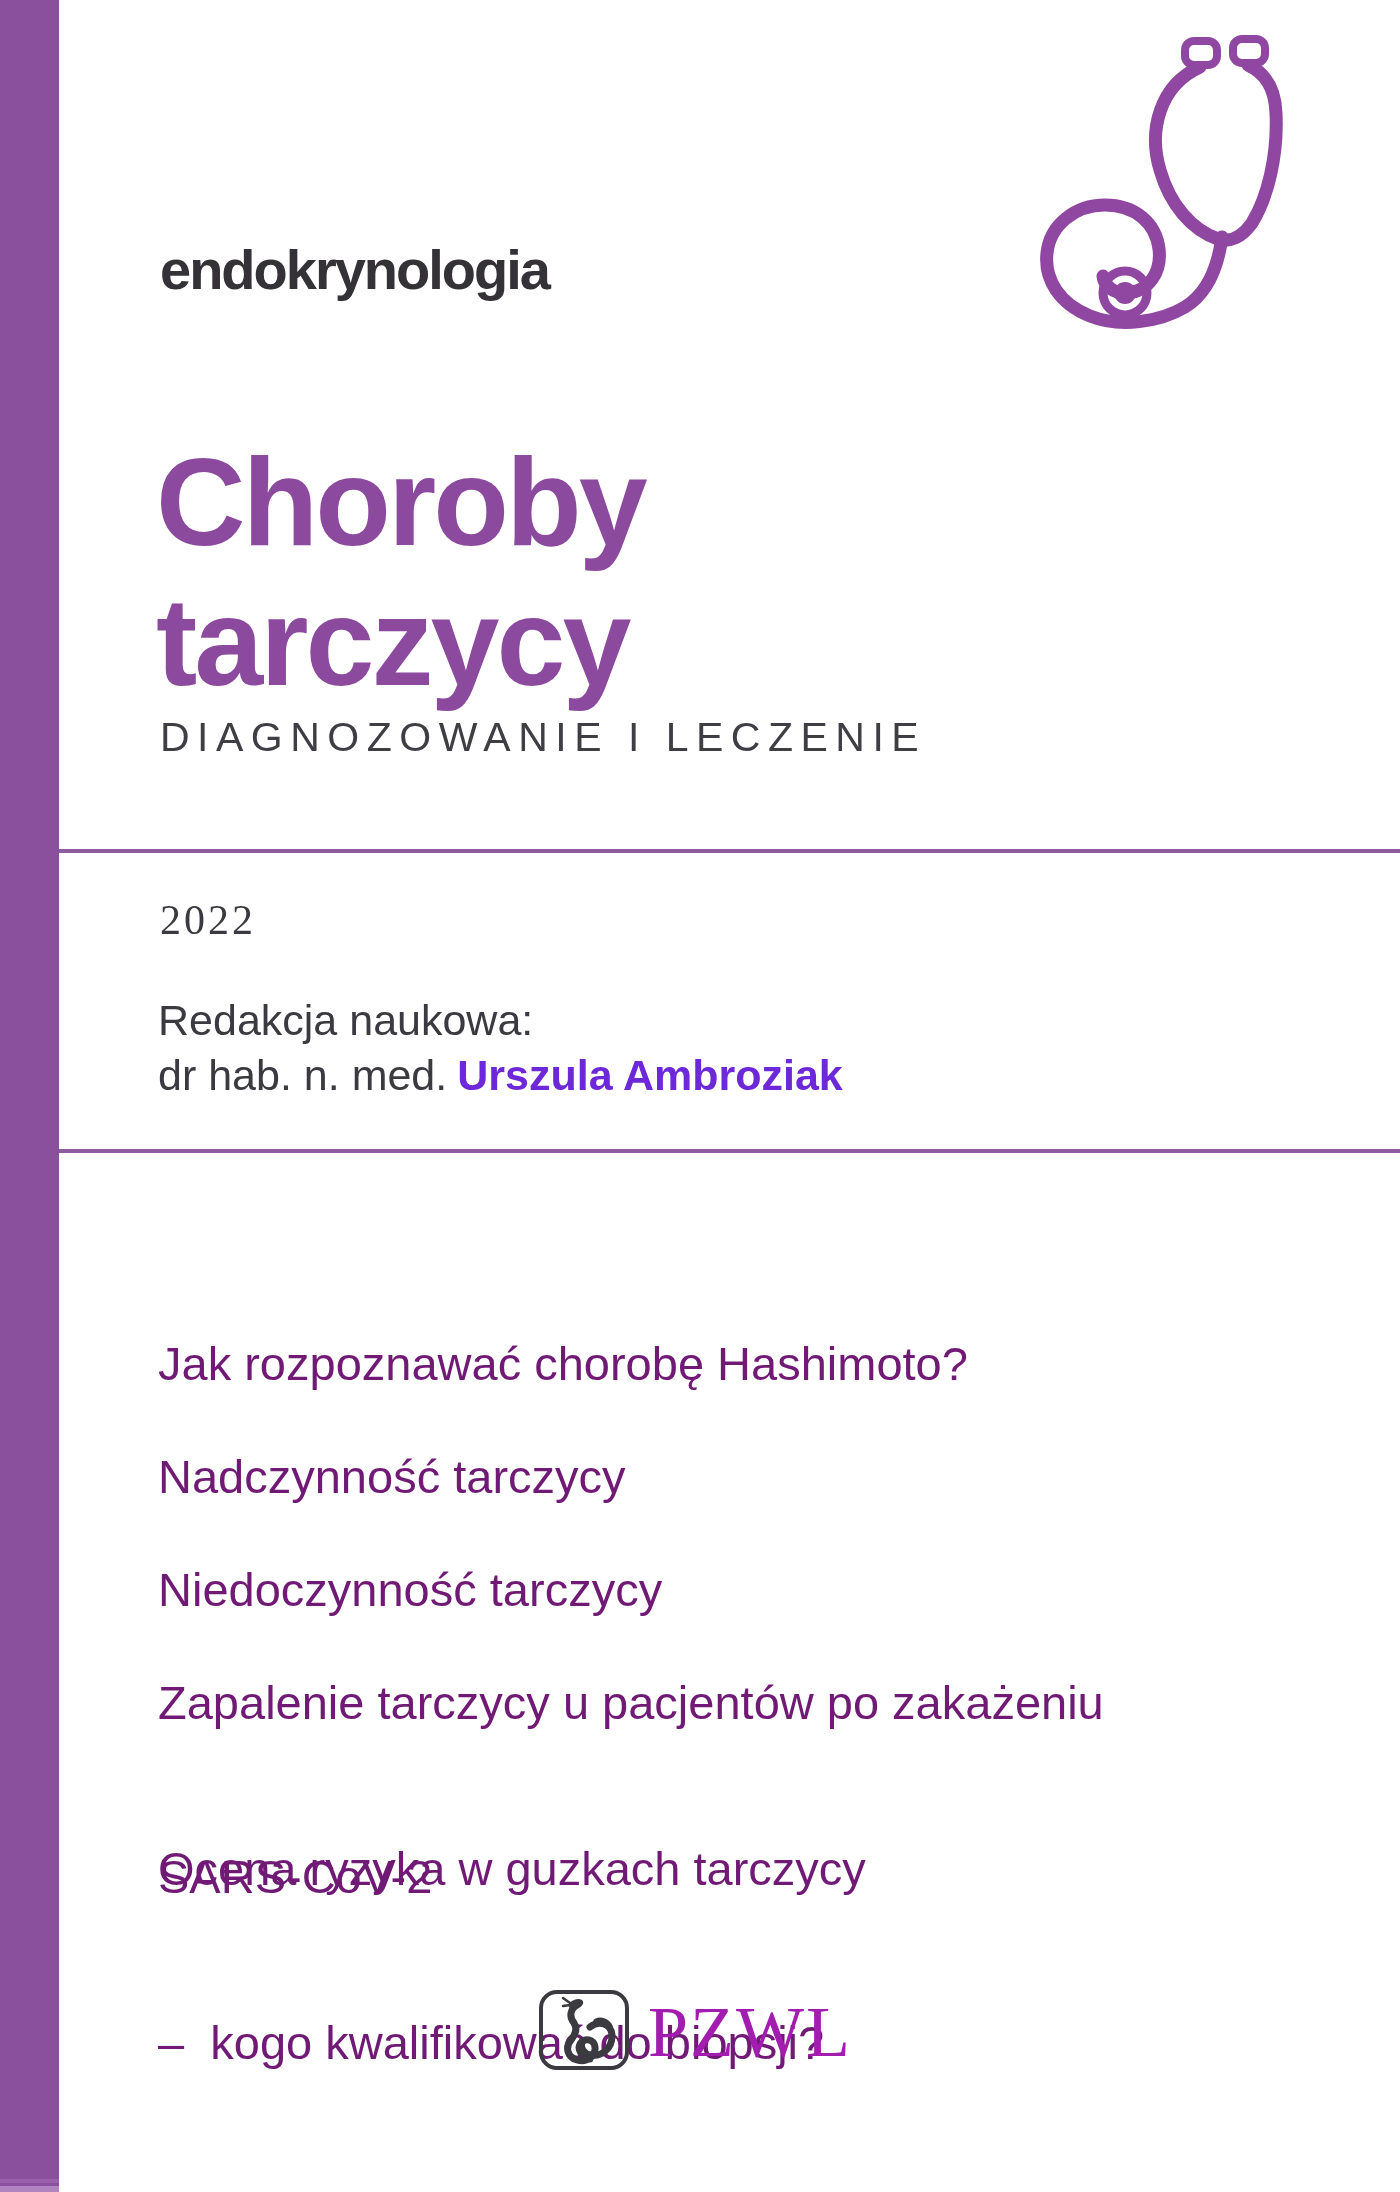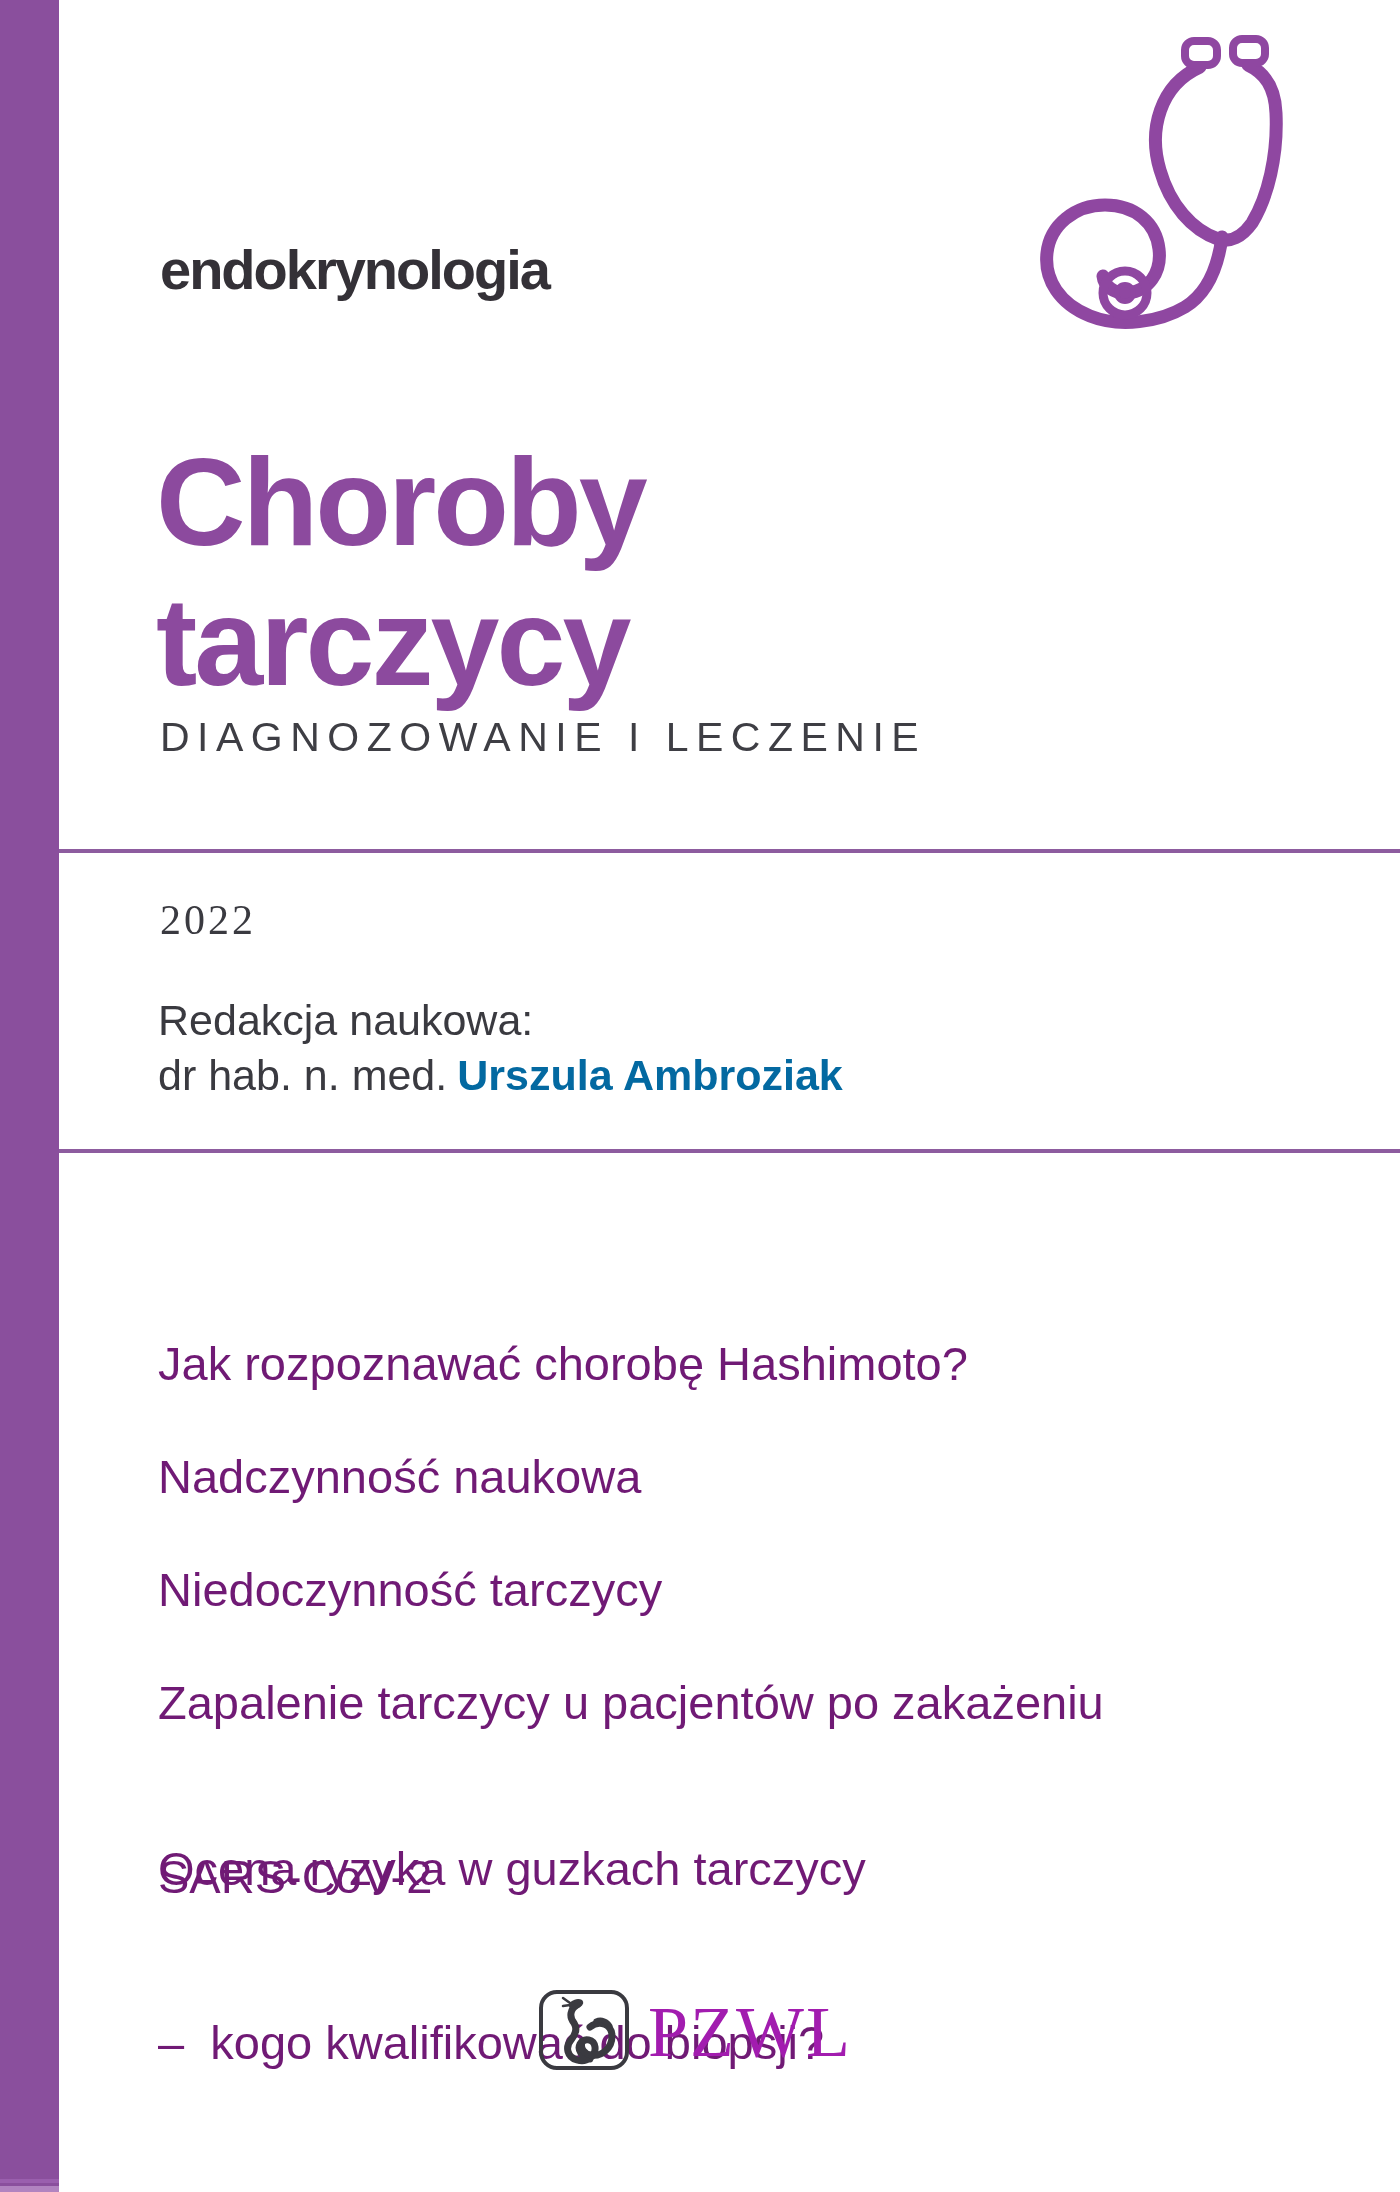--- a/index.html
+++ b/index.html
@@ -95,21 +95,21 @@
     letter-spacing: 3px;
     color: #3a3a40;
   }
   .credits {
     position: absolute;
     left: 158px; top: 993px;
     font-size: 43px;
     line-height: 55px;
     color: #3a3a40;
   }
-  .credits .name { font-weight: bold; color: #0369a1; margin-left: 10px; }
+  .credits .name { font-weight: bold; color: #6d28d9; margin-left: 10px; }
   
   .topic {
     position: absolute;
     left: 158px;
     font-size: 47px;
     line-height: 58px;
     color: #701a75;
     white-space: pre-wrap;
   }
   .topic-1 { top: 1219px; }
@@ -179,21 +179,21 @@
     <div>Redakcja naukowa:</div>
     <div><span>dr hab. n. med.</span><span class="name">Urszula Ambroziak</span></div>
   </div>
 
   <div class="rule rule-2"></div>
 
   <div class="topic topic-1">
     <span class="topic-line">Jak rozpoznawać chorobę Hashimoto?</span>
   </div>
   <div class="topic topic-2">
-    <span class="topic-line">Nadczynność naukowa</span>
+    <span class="topic-line">Nadczynność tarczycy</span>
   </div>
   <div class="topic topic-3">
     <span class="topic-line">Niedoczynność tarczycy</span>
   </div>
   <div class="topic topic-4">
     <span class="topic-line">Zapalenie tarczycy u pacjentów po zakażeniu</span>
     <span class="topic-line">SARS-CoV-2</span>
   </div>
   <div class="topic topic-5">
     <span class="topic-line">Ocena ryzyka w guzkach tarczycy</span>

